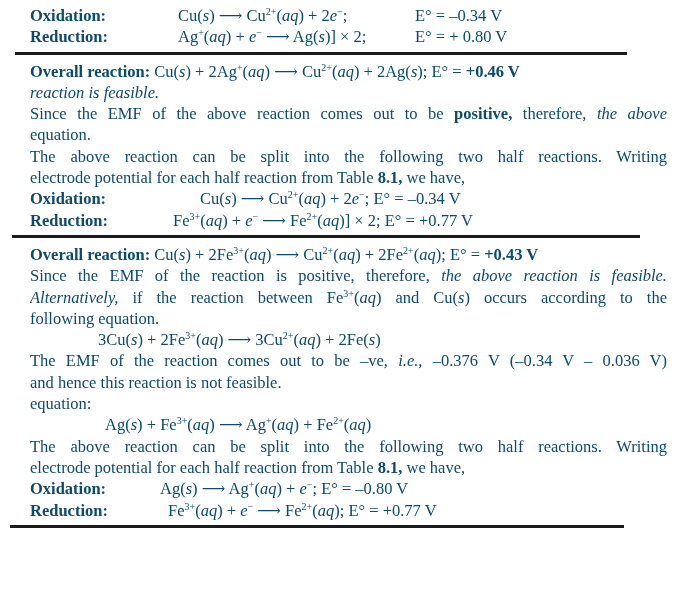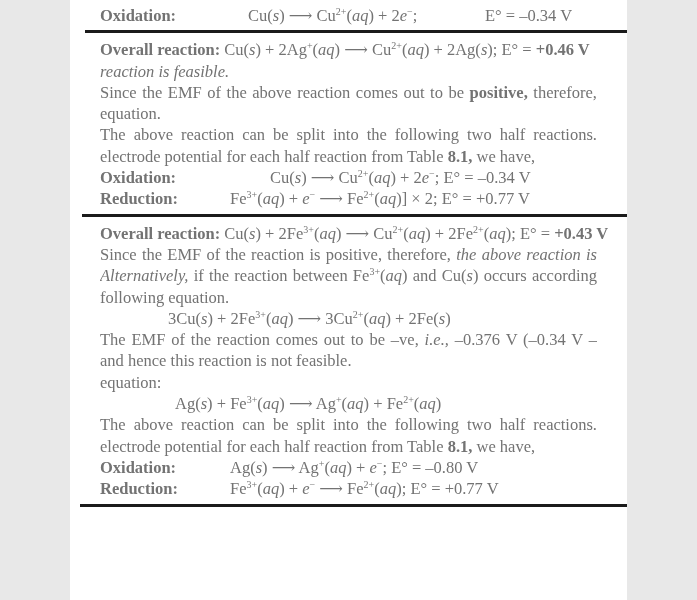--- a/index.html
+++ b/index.html
@@ -1,22 +1,22 @@
 <!DOCTYPE html>
 <html><head>
 <meta charset="utf-8">
 <style>
   html, body { margin: 0; padding: 0; background: #e8e8e8; }
   .page {
     position: relative;
-    width: 557px;
+    width: 697px;
     height: 600px;
     margin: 0 auto;
     background: #ffffff;
-    color: #737373;
+    color: #0c4a6e;
     box-sizing: border-box;
     padding: 5px 30px 0 30px;
     font-family: "Liberation Serif", "DejaVu Serif", serif;
     font-size: 16.5px;
     line-height: 21.3px;
     overflow: hidden;
   }
   .line {
     position: relative;
     height: 21.3px;
@@ -27,23 +27,23 @@
     overflow: hidden;
     text-align: justify;
     text-align-last: justify;
   }
   
   .row3 .lbl { display: inline-block; width: 148px; font-weight: bold; }
   .row3 .eq  { display: inline-block; width: 237px; }
   
   .rowc .lbl { display: inline-block; width: 130px; font-weight: bold; }
   .m53 { margin-left: 40px; }
-  .m13 { }
+  .m13 { margin-left: 13px; }
   .m7  { margin-left: 0; }
-  .m0  { margin-left: 0; }
+  .m0  { margin-left: 8px; }
   
   .ind95 { padding-left: 95px; }
   .ind68 { padding-left: 68px; }
   .ind75 { padding-left: 75px; }
   
   .f-b { font-weight: bold; }
   .f-i { font-style: italic; }
   .f-s { font-size: 10px; vertical-align: 6px; line-height: 0; }
   
   .hr { height: 3px; background: #1b1b1b; margin: 4px 0 6px; border: none; }
@@ -51,20 +51,23 @@
   .hr2 { margin-left: -18px; width: 628px; }
   .hr3 { margin-left: -20px; width: 614px; }
 </style>
 </head>
 <body>
 
 <div class="page">
 
   <div class="line row3">
     <span class="lbl">Oxidation:</span><span class="eq"><span>Cu(</span><span class="f-i">s</span><span>) ⟶ Cu</span><span class="f-s">2+</span><span>(</span><span class="f-i">aq</span><span>) + 2</span><span class="f-i">e</span><span class="f-s">−</span><span>;</span></span><span class="eo">E° = –0.34 V</span>
+  </div>
+  <div class="line row3">
+    <span class="lbl">Reduction:</span><span class="eq"><span>Ag</span><span class="f-s">+</span><span>(</span><span class="f-i">aq</span><span>) + </span><span class="f-i">e</span><span class="f-s">−</span><span> ⟶ Ag(</span><span class="f-i">s</span><span>)] × 2;</span></span><span class="eo">E° = + 0.80 V</span>
   </div>
 
   <div class="hr hr1"></div>
 
   <div class="line"><span><span class="f-b">Overall reaction: </span><span>Cu(</span><span class="f-i">s</span><span>) + 2Ag</span><span class="f-s">+</span><span>(</span><span class="f-i">aq</span><span>) ⟶ Cu</span><span class="f-s">2+</span><span>(</span><span class="f-i">aq</span><span>) + 2Ag(</span><span class="f-i">s</span><span>); E° = </span><span class="f-b">+0.46 V</span></span></div>
   <div class="line"><span><span class="f-i">reaction is feasible.</span></span></div>
   <div class="line just"><span><span>Since the EMF of the above reaction comes out to be </span><span class="f-b">positive,</span><span> therefore, </span><span class="f-i">the above</span></span></div>
 
   <div class="line"><span><span>equation.</span></span></div>
   <div class="line just"><span><span>The above reaction can be split into the following two half reactions. Writing</span></span></div>

